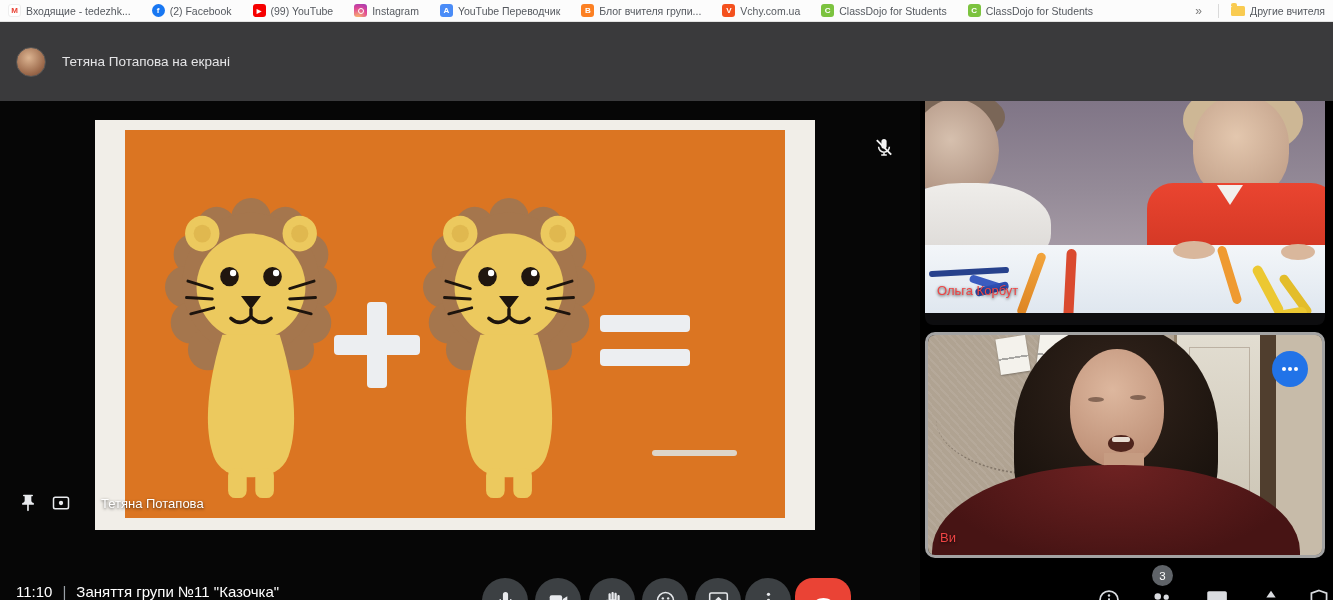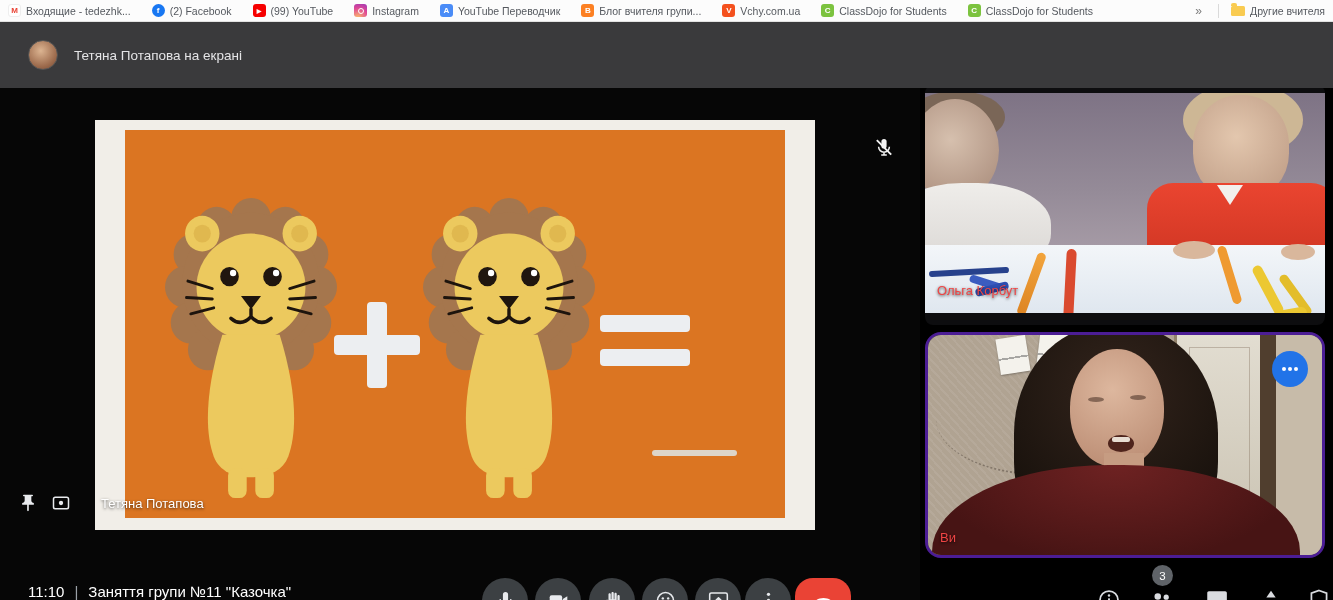--- a/index.html
+++ b/index.html
@@ -22,22 +22,22 @@
   .ic-blogger{background:#fc8023}
   .ic-vchy{background:#f4511e}
   .ic-dojo{background:#7cc33f}
   .bm-right{margin-left:auto;display:flex;align-items:center;gap:12px}
   .chev{color:#7a7a7a;font-size:12px;cursor:pointer;padding:0 4px}
   .vsep{width:1px;height:14px;background:#dadada}
   .folder{width:14px;height:10px;background:#f9cb51;border-radius:1.5px;position:relative;flex:0 0 auto}
   .folder::before{content:"";position:absolute;top:-3px;left:0;width:6px;height:3px;background:#f9cb51;border-radius:2px 2px 0 0}
 
   
-  .banner{position:absolute;top:22px;left:0;width:100%;height:66px;background:#3a3a3c;
-    display:flex;align-items:center;padding-left:28px;gap:16px;z-index:20}
+  .banner{position:absolute;top:22px;left:0;width:100%;height:79px;background:#3a3a3c;
+    display:flex;align-items:center;padding-left:16px;gap:16px;z-index:20}
   .banner .avatar{width:30px;height:30px;border-radius:50%;
     background:radial-gradient(circle at 42% 35%,#dcb491,#9c6a4c 65%,#6e4734);border:1px solid #555}
   .banner-text{color:#e4e4e6;font-size:13.5px}
 
   
   .presentation{position:absolute;left:0;top:84px;width:920px;height:516px;background:#060606}
   .slide{position:absolute;left:95px;top:36px;width:720px;height:410px;background:#f1eee8}
   .slide-orange{position:absolute;left:30px;top:10px;width:660px;height:388px;background:#db7522;overflow:hidden}
   .lion{position:absolute;width:172px;height:312px}
   .lion1{left:40px;top:62px}
@@ -50,21 +50,21 @@
   .equals div:first-child{margin-bottom:17px}
   .blank-line{position:absolute;left:527px;top:320px;width:85px;height:6px;background:#ddd5c9;border-radius:3px}
   .pres-micoff{position:absolute;right:24px;top:52px;width:24px;height:24px;opacity:.95}
   .pres-bottom{position:absolute;left:18px;top:409px;display:flex;align-items:center;gap:13px;z-index:5}
   .pres-bottom svg{width:20px;height:20px;display:block}
   .pres-name{color:#fff;font-size:13px;text-shadow:0 1px 3px rgba(0,0,0,.7);margin-left:17px}
 
   
   .tile{position:absolute;left:925px;width:400px;overflow:hidden;background:#0d0d0f}
   .tile1{top:85px;height:240px;border-radius:8px}
-  .tile2{top:332px;height:226px;border-radius:16px;border:3px solid #4c1d95;background:#0a0a0c}
+  .tile2{top:332px;height:226px;border-radius:10px;border:3px solid #a3a3a3;background:#0a0a0c}
   .tile-label{position:absolute;color:#ef4444;font-size:13px;text-shadow:0 1px 3px rgba(0,0,0,.75);z-index:6}
   .tile1 .tile-label{left:12px;bottom:27px}
   .tile2 .tile-label{left:12px;bottom:10px}
 
   
   .t1-video{position:absolute;left:0;top:8px;right:0;bottom:12px;overflow:hidden;
     background:linear-gradient(180deg,#7e7385 0%,#958b98 45%,#a59aa5 70%)}
   .t1-lhair{position:absolute;left:-16px;top:-2px;width:96px;height:52px;border-radius:50%;background:#7a6657}
   .t1-lhead{position:absolute;left:-14px;top:6px;width:88px;height:102px;border-radius:50%;
     background:radial-gradient(circle at 45% 40%,#d6c0ae,#ac8f7e 85%)}
@@ -119,21 +119,21 @@
   .t2-mouth::before{content:"";position:absolute;left:4px;top:2px;width:18px;height:5px;border-radius:2px;background:#e8ddd2}
   .t2-neck{position:absolute;left:176px;top:118px;width:40px;height:26px;background:#c69c82}
   .t2-sweater{position:absolute;left:4px;top:130px;width:368px;height:96px;
     border-radius:48% 48% 0 0/90% 90% 0 0;background:radial-gradient(ellipse at 50% 0,#6e2222,#471414 72%)}
   .t2-menu{position:absolute;right:14px;top:16px;width:36px;height:36px;border-radius:50%;border:none;
     background:#2173e8;cursor:pointer;z-index:7}
   .t2-menu::before{content:"";position:absolute;left:50%;top:50%;width:4px;height:4px;border-radius:50%;
     background:#fff;transform:translate(-50%,-50%);box-shadow:-6px 0 0 #fff,6px 0 0 #fff}
 
   
-  .meeting-info{position:absolute;left:28px;top:583px;display:flex;align-items:center;gap:10px;
+  .meeting-info{position:absolute;left:16px;top:583px;display:flex;align-items:center;gap:10px;
     color:#fff;font-size:15px;z-index:15}
   .meeting-info .pipe{color:#9aa0a6}
   .ctl{position:absolute;top:578px;width:46px;height:46px;border-radius:50%;background:#3c4043;border:none;
     display:flex;align-items:flex-start;justify-content:center;padding-top:11px;cursor:pointer;z-index:15}
   .ctl svg{width:23px;height:23px}
   .c-mic{left:482px}.c-cam{left:535px}.c-hand{left:589px}.c-emoji{left:642px}.c-present{left:695px}.c-more{left:745px}
   .c-end{left:795px;width:56px;border-radius:18px;background:#ea4335}
   .badge{position:absolute;left:1152px;top:565px;width:21px;height:21px;border-radius:50%;background:#5f6368;
     color:#fff;font-size:11.5px;display:flex;align-items:center;justify-content:center;z-index:16}
   .rc{position:absolute;top:587px;width:26px;height:26px;background:none;border:none;cursor:pointer;z-index:15}

